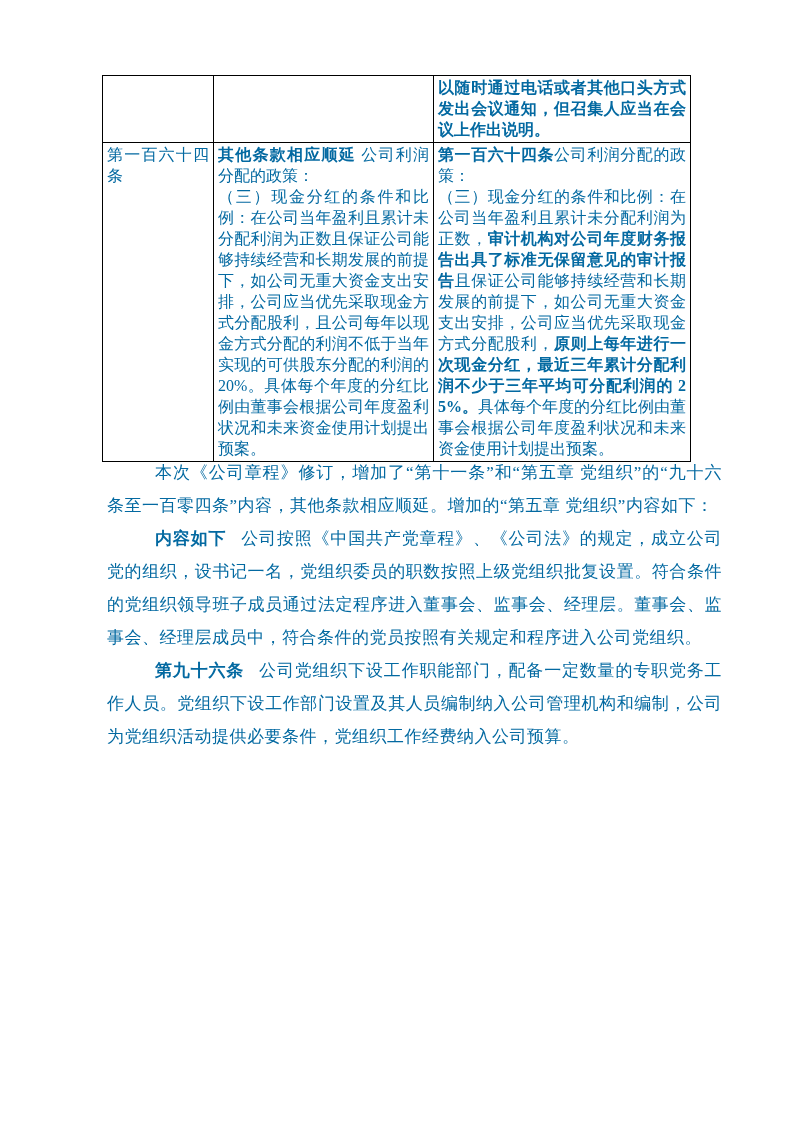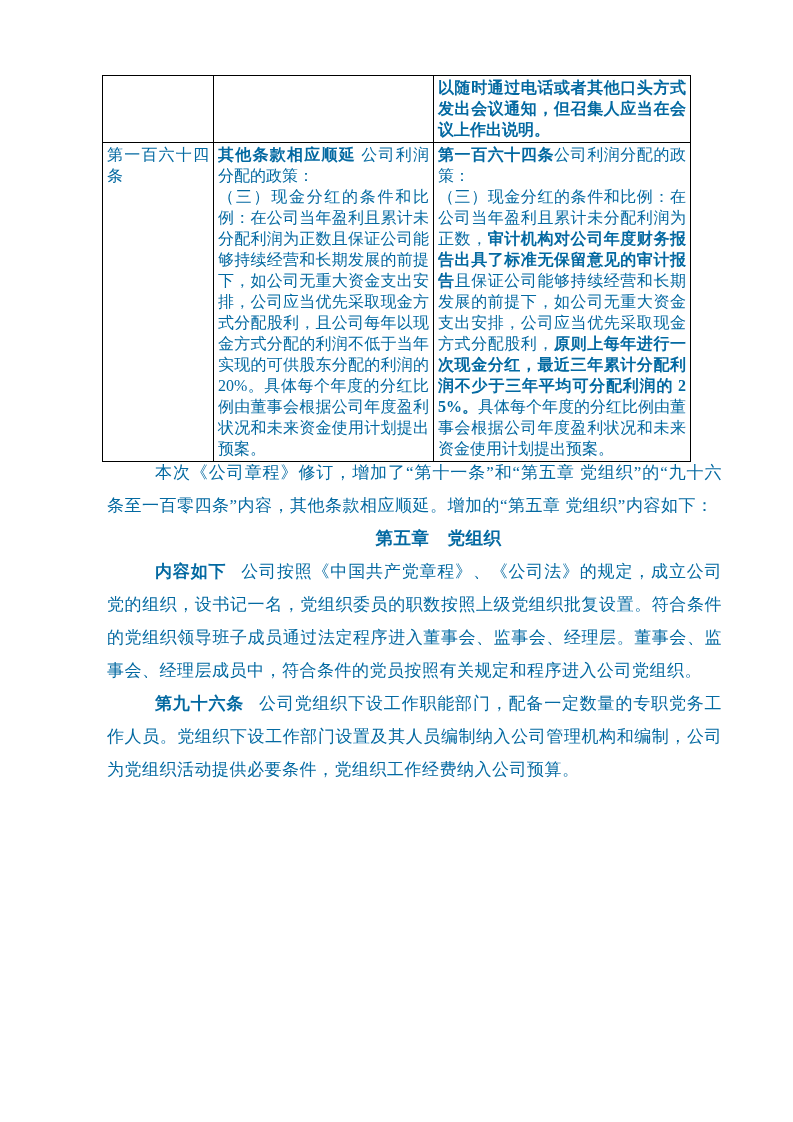--- a/index.html
+++ b/index.html
@@ -90,18 +90,17 @@
         <td><span class="seg-bold">其他条款相应顺延</span><span> 公司利润分配的政策：
 （三）现金分红的条件和比例：在公司当年盈利且累计未分配利润为正数且保证公司能够持续经营和长期发展的前提下，如公司无重大资金支出安排，公司应当优先采取现金方式分配股利，且公司每年以现金方式分配的利润不低于当年实现的可供股东分配的利润的 20%。具体每个年度的分红比例由董事会根据公司年度盈利状况和未来资金使用计划提出预案。</span></td>
         <td><span class="seg-bold">第一百六十四条</span><span>公司利润分配的政策：
 （三）现金分红的条件和比例：在公司当年盈利且累计未分配利润为正数，</span><span class="seg-bold">审计机构对公司年度财务报告出具了标准无保留意见的审计报告</span><span>且保证公司能够持续经营和长期发展的前提下，如公司无重大资金支出安排，公司应当优先采取现金方式分配股利，</span><span class="seg-bold">原则上每年进行一次现金分红，最近三年累计分配利润不少于三年平均可分配利润的 25%。</span><span>具体每个年度的分红比例由董事会根据公司年度盈利状况和未来资金使用计划提出预案。</span></td>
       </tr>
     </tbody>
   </table>
 
   <div class="body-text">
     <p>本次《公司章程》修订，增加了“第十一条”和“第五章 党组织”的“九十六条至一百零四条”内容，其他条款相应顺延。增加的“第五章 党组织”内容如下：</p>
-    <p class="chapter-heading">第五章　党组织</p>
     <p><span class="article-term">内容如下</span><span>公司按照《中国共产党章程》、《公司法》的规定，成立公司党的组织，设书记一名，党组织委员的职数按照上级党组织批复设置。符合条件的党组织领导班子成员通过法定程序进入董事会、监事会、经理层。董事会、监事会、经理层成员中，符合条件的党员按照有关规定和程序进入公司党组织。</span></p>
     <p><span class="article-term">第九十六条</span><span>公司党组织下设工作职能部门，配备一定数量的专职党务工作人员。党组织下设工作部门设置及其人员编制纳入公司管理机构和编制，公司为党组织活动提供必要条件，党组织工作经费纳入公司预算。</span></p>
   </div>
 
 </div>
 
 </body></html>

